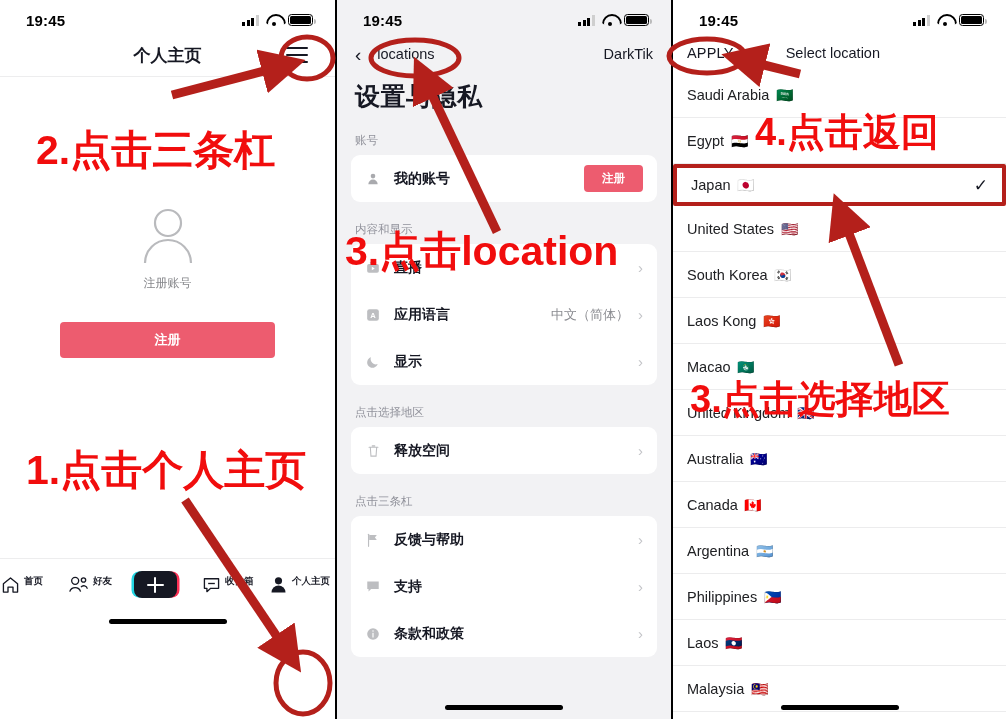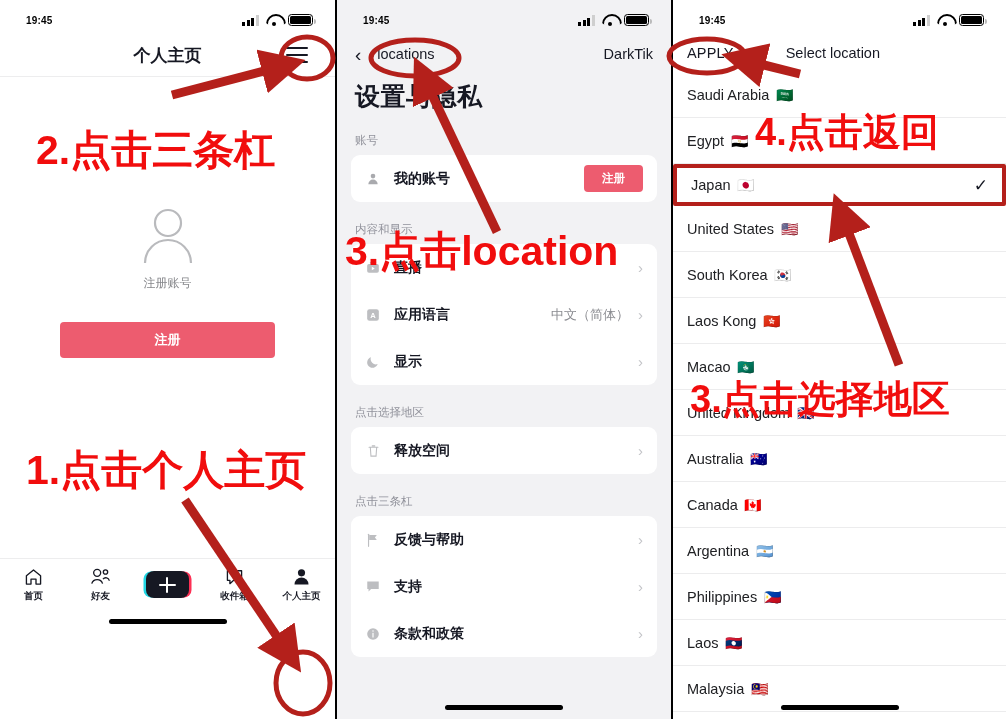--- a/index.html
+++ b/index.html
@@ -15,21 +15,21 @@
   #panel-profile { width: 335px; }
   .gap { width: 2px; background: #000; height: 719px; }
   #panel-settings { width: 334px; background: #f2f2f4; }
   #panel-locations { width: 333px; }
 
   
   .statusbar {
     height: 34px; display: flex; align-items: center;
     justify-content: space-between; padding: 6px 22px 0 26px;
   }
-  .status-time { font-size: 10px; font-weight: bold; color: #000; letter-spacing: .2px; }
+  .status-time { font-size: 15px; font-weight: bold; color: #000; letter-spacing: .2px; }
   .status-icons { display: flex; align-items: center; gap: 6px; }
   .sig { display: inline-block; width: 18px; height: 12px; position: relative; }
   .sig i { position: absolute; bottom: 0; width: 3px; background: #000; display:block; }
   .sig i:nth-child(1){ left:0; height:4px; }
   .sig i:nth-child(2){ left:4.5px; height:6px; }
   .sig i:nth-child(3){ left:9px; height:8.5px; }
   .sig i:nth-child(4){ left:13.5px; height:11px; background:#cfcfcf; }
   .wifi { width: 16px; height: 12px; position: relative; }
   .wifi::before {
     content:""; position:absolute; left:0; top:0; width:16px; height:16px;
@@ -57,21 +57,21 @@
   .avatar-svg { display:block; margin: 0 auto; }
   .avatar-label { margin-top: 8px; font-size: 12px; color: #86878b; font-weight:500;}
   .p1-signup {
     position:absolute; left: 60px; right: 60px; top: 245px; height: 36px;
     background: #ed5c6f; color:#fff; border:none; border-radius:4px;
     font-size: 13px; font-weight: bold; font-family:inherit; cursor:pointer;
   }
 
   .tabbar { position:absolute; left:0; right:0; bottom: 22px; height: 52px;
             border-top: 1px solid #ededee; display:flex; align-items:center; }
-  .tab { flex:1; display:flex; flex-direction:column; align-items:center; gap:3px; }
+  .tab { flex:1; display:flex; flex-direction:row; align-items:flex-start; gap:3px; }
   .tab-label { font-size: 9.5px; color:#161823; font-weight:600; }
   .plus-btn { width: 43px; height: 27px; border-radius: 8px; background:#161823; position:relative;
               box-shadow: -3px 0 0 -0.5px #22d6e3, 3px 0 0 -0.5px #fd2f54; }
   .plus-btn::before, .plus-btn::after { content:""; position:absolute; background:#fff; border-radius:1px; }
   .plus-btn::before { left: 13px; top: 12.5px; width: 17px; height: 2.2px; }
   .plus-btn::after  { left: 19.9px; top: 5.6px; width: 2.2px; height: 16px; }
   .home-indicator { position:absolute; bottom: 8px; left:50%; transform:translateX(-50%);
                     width: 118px; height: 5px; background:#000; border-radius:3px; }
 
   

